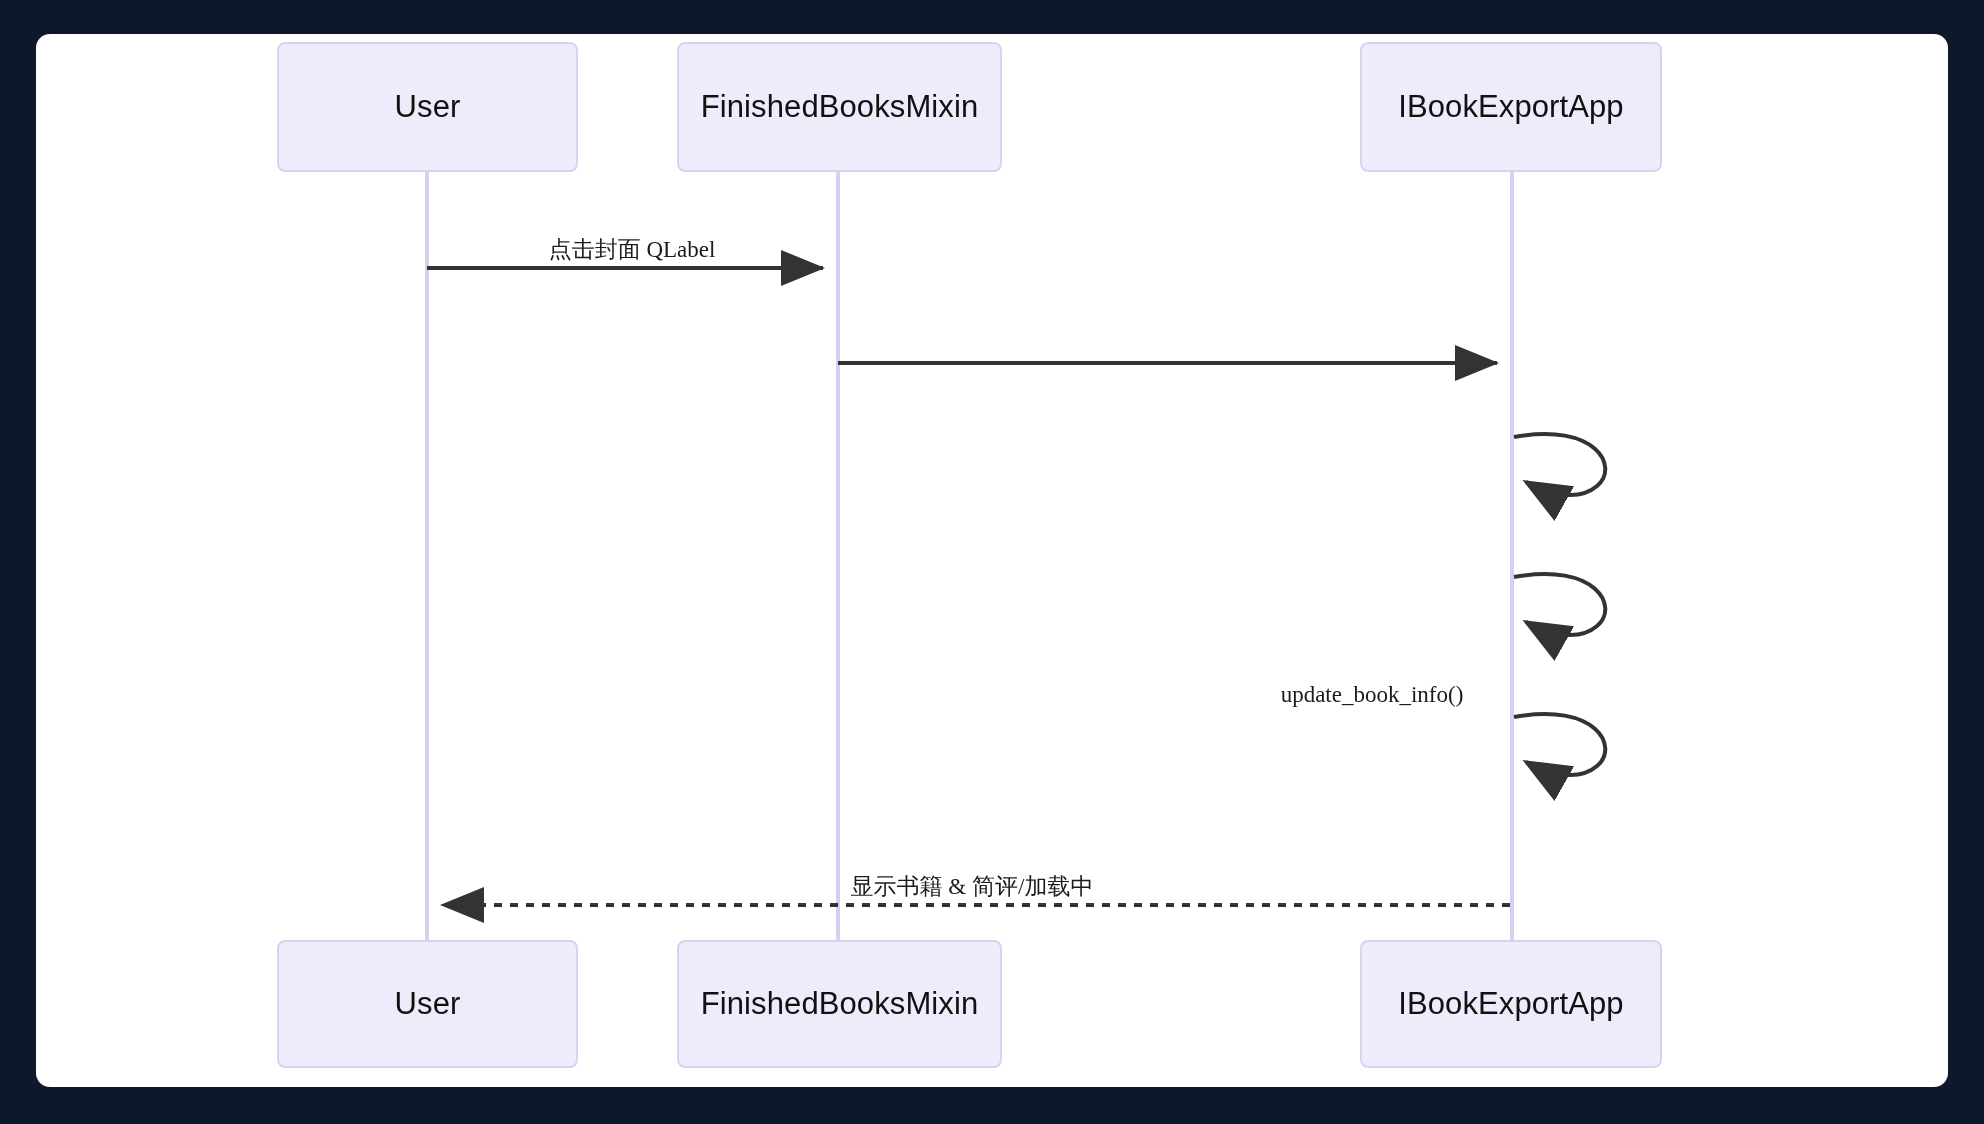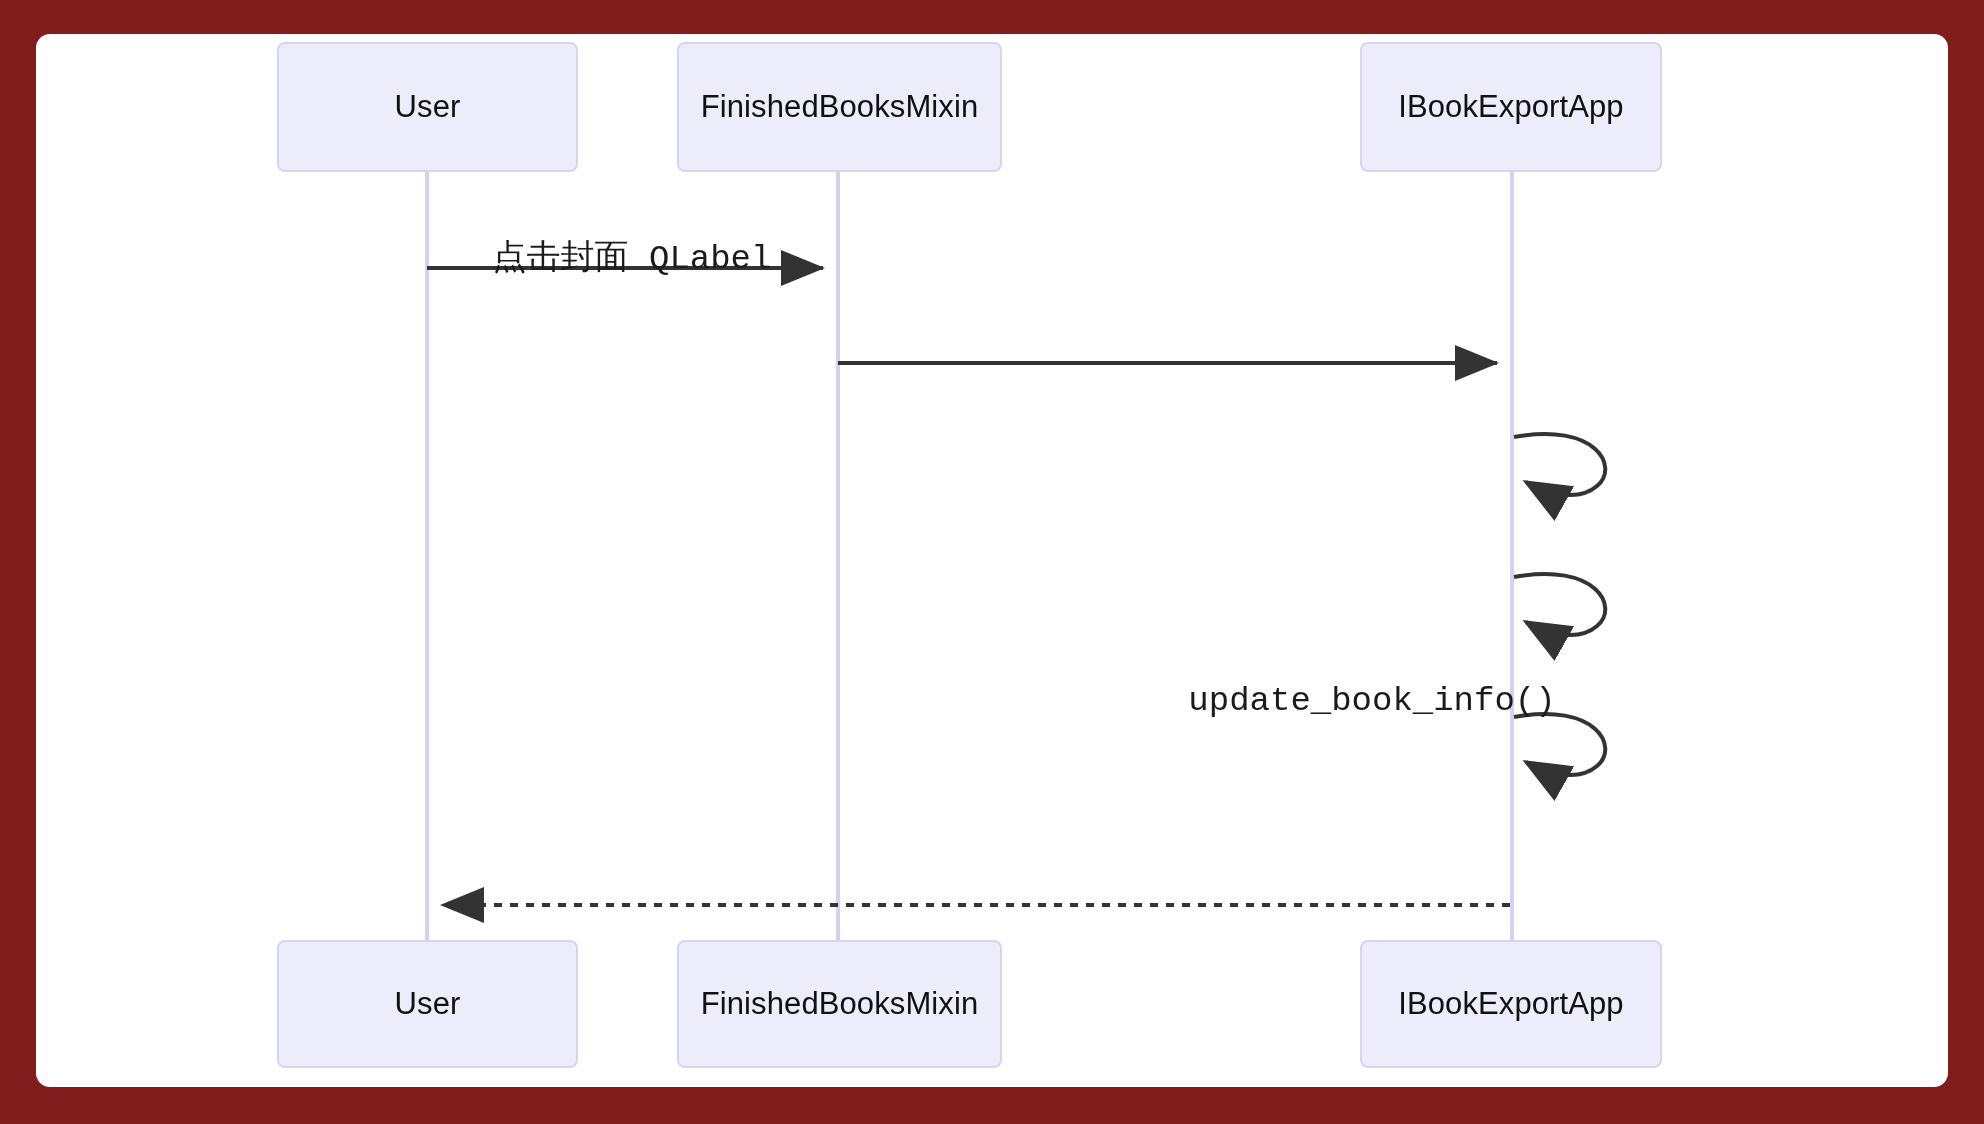--- a/index.html
+++ b/index.html
@@ -11,21 +11,21 @@
   body {
     width: 1984px;
     height: 1124px;
     overflow: hidden;
     font-family: "Liberation Sans", "DejaVu Sans", sans-serif;
   }
   #root {
     position: relative;
     width: 1984px;
     height: 1124px;
-    background: #7f1d1d;
+    background: #0f172a;
   }
   #canvas {
     position: absolute;
     left: 36px;
     top: 34px;
     width: 1912px;
     height: 1053px;
     background: #ffffff;
     border-radius: 14px;
     overflow: hidden;
@@ -54,22 +54,22 @@
     white-space: nowrap;
     letter-spacing: 0.1px;
   }
   .lifeline {
     position: absolute;
     width: 4px;
     background: #d3d0f2;
   }
   .msg-label {
     position: absolute;
-    font-family: Liberation Mono, monospace;
-    font-size: 34px;
+    font-family: Liberation Serif, serif;
+    font-size: 23px;
     color: #1b1b1b;
     white-space: nowrap;
     transform: translateX(-50%);
   }
   svg.overlay {
     position: absolute;
     left: 0;
     top: 0;
     width: 1912px;
     height: 1053px;
@@ -145,16 +145,17 @@
         </g>
       </svg>
 
       <div class="msg-label" style="left:596px; top:200px;">点击封面 QLabel</div>
 
 
 
 
       <div class="msg-label" style="left:1336px; top:648px;">update_book_info()</div>
 
+      <div class="msg-label" style="left:936px; top:837px;">显示书籍 &amp; 简评/加载中</div>
 
     </div>
   </div>
 </div>
 
 </body></html>

